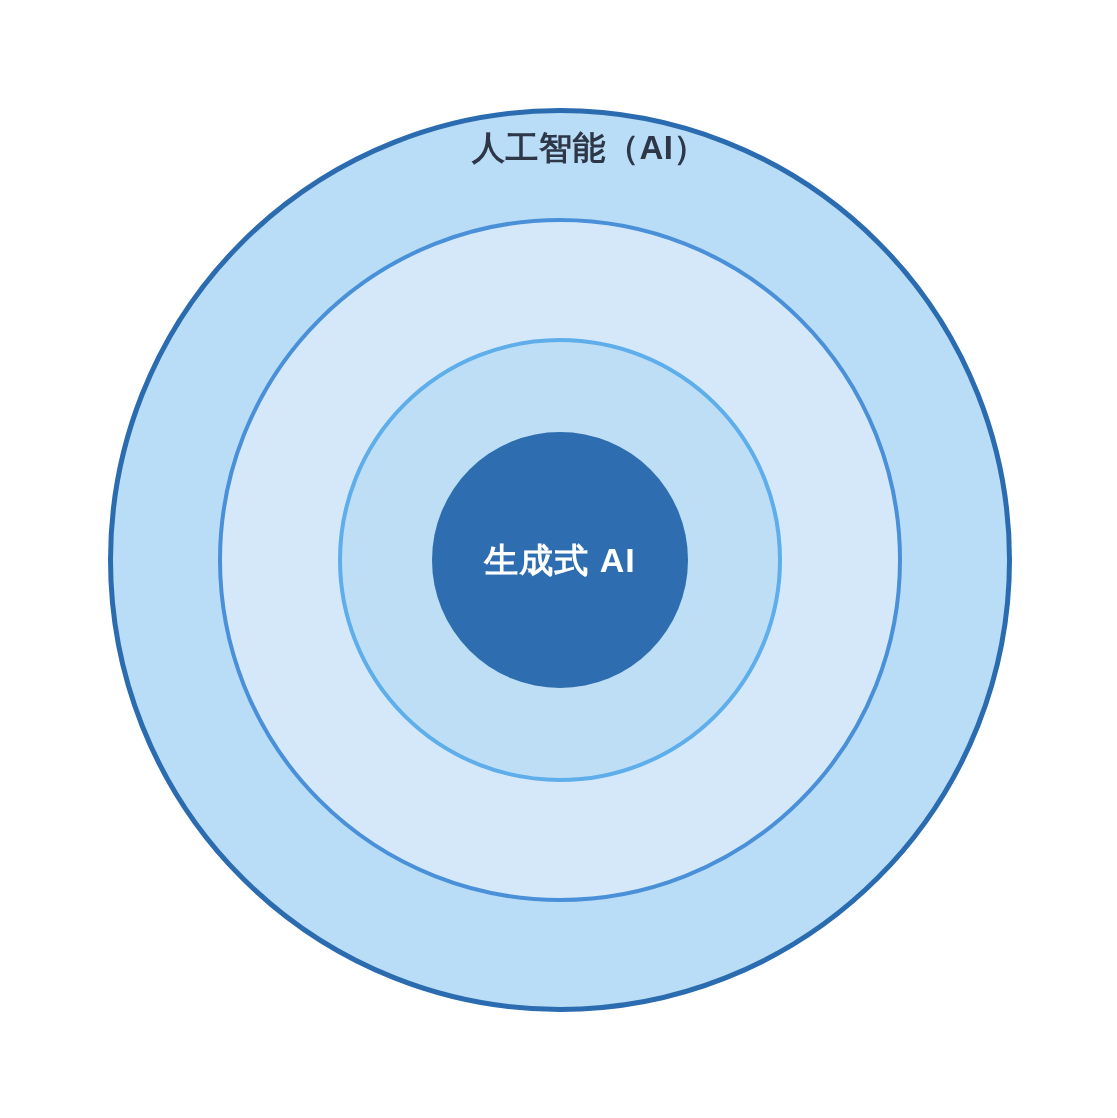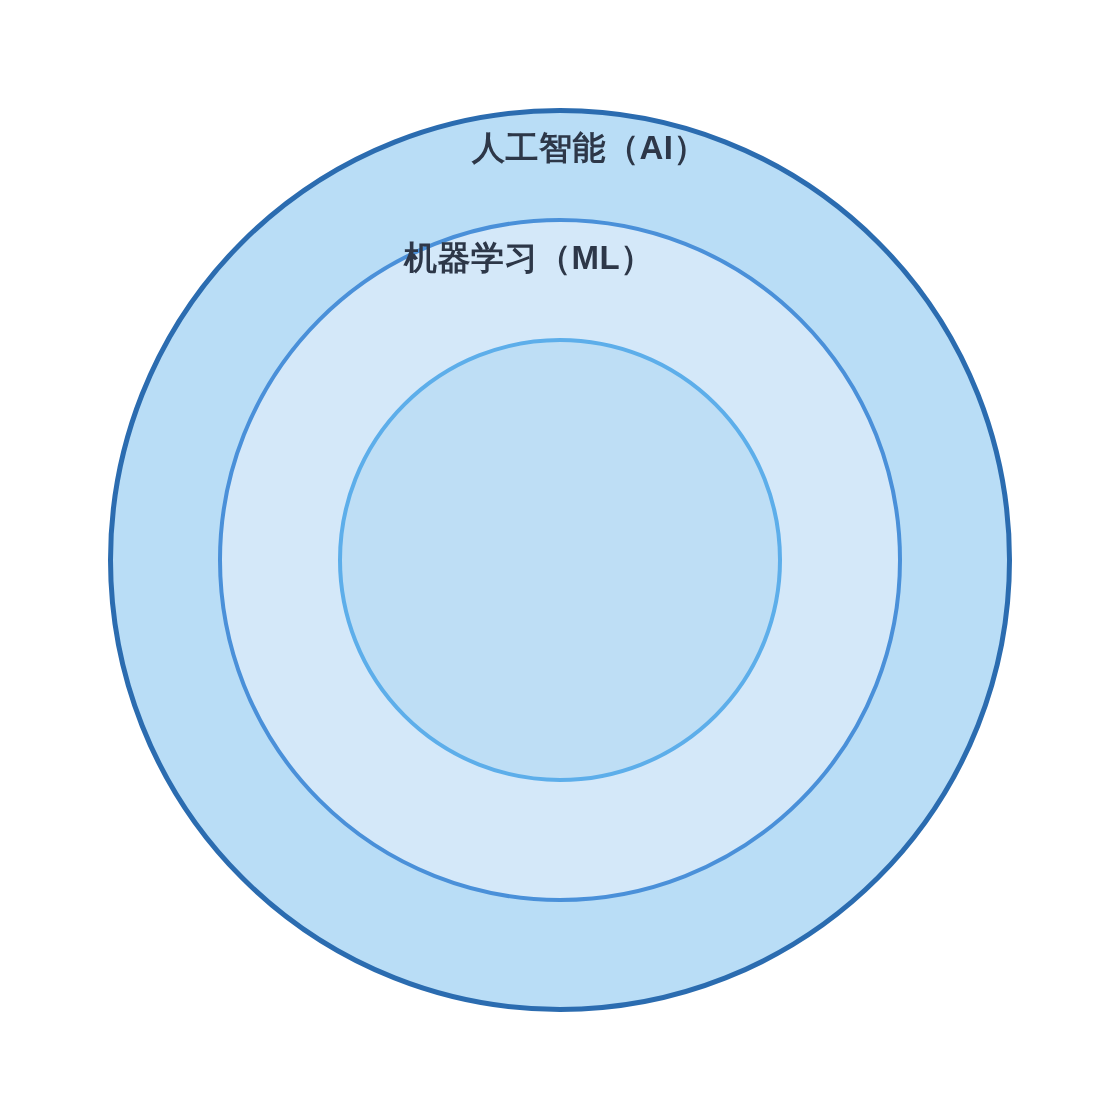--- a/index.html
+++ b/index.html
@@ -85,19 +85,21 @@
   }
 </style>
 </head>
 <body>
 
 <div id="stage">
 
   <div class="ring" id="ring-ai"></div>
   <div class="ring" id="ring-ml"></div>
   <div class="ring" id="ring-dl"></div>
+  <div class="ring" id="ring-genai">
+    <span id="label-genai">生成式 AI</span>
+  </div>
 
   <div class="ring-label" id="label-ai">人工智能（AI）</div>
 
-  <div class="ring-label" id="label-ml">机器学习（ML）</div>
 
 
 </div>
 
 </body></html>

